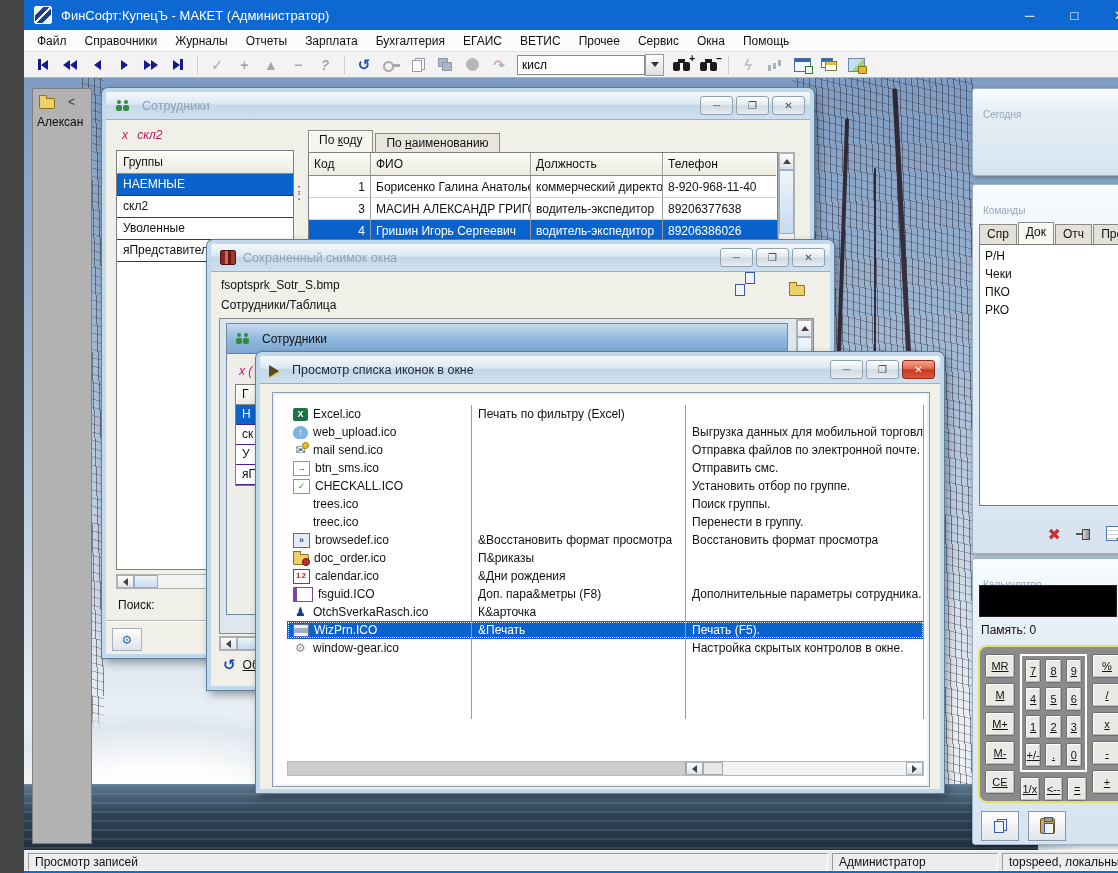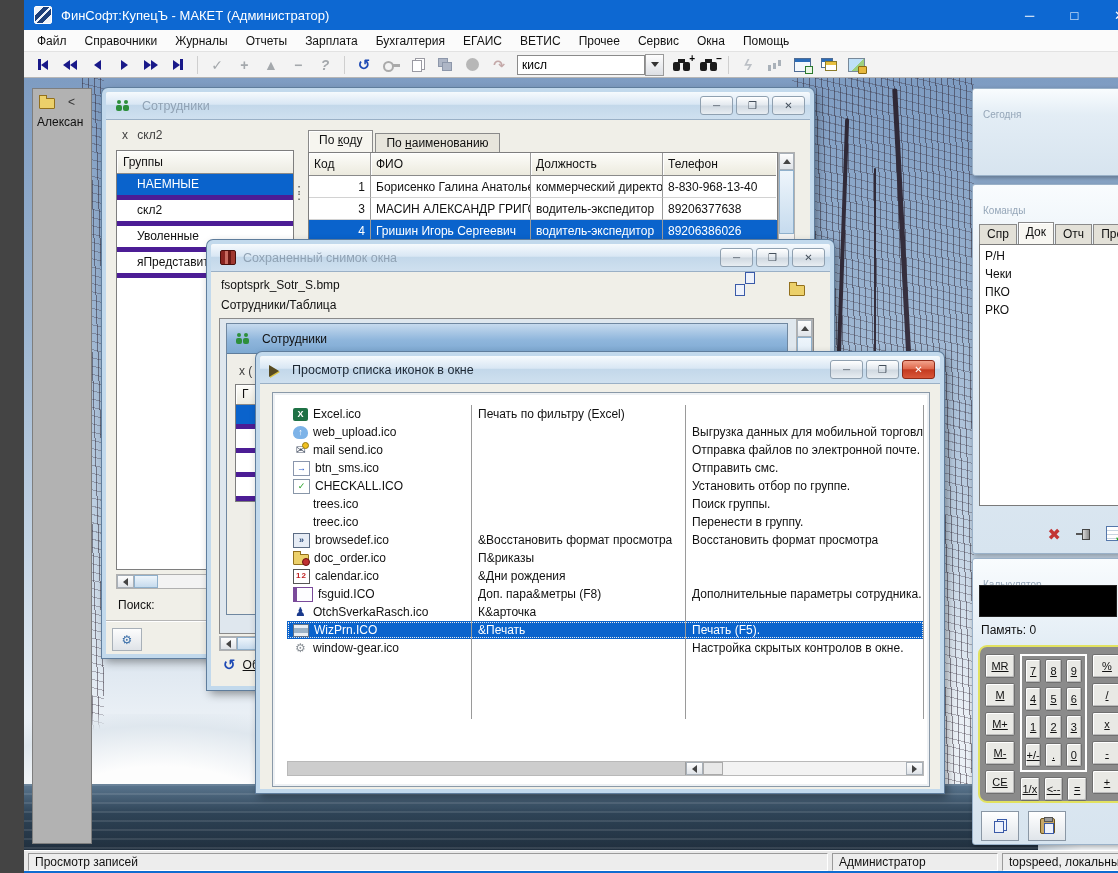--- a/index.html
+++ b/index.html
@@ -79,24 +79,24 @@
   .hscroll{display:flex;align-items:stretch;height:15px;border:1px solid #b0b0b0;background:#f3f3f3;box-sizing:border-box;}
   .vscroll{display:flex;flex-direction:column;width:17px;border:1px solid #b0b0b0;background:#f3f3f3;box-sizing:border-box;}
   .sb-btn{background:linear-gradient(#fdfdfd,#dfe3e8);border:1px solid #a8b0b8;display:flex;align-items:center;justify-content:center;flex:none;}
   .hscroll .sb-btn{width:15px;} .vscroll .sb-btn{height:15px;}
   .sb-thumb{background:linear-gradient(#eef5fb,#c6dbee);border:1px solid #8fb0cc;flex:none;}
   .tri-s{width:0;height:0;}
   .tri-s.l{border:4px solid transparent;border-left:none;border-right:5px solid #444;}
   .tri-s.r{border:4px solid transparent;border-right:none;border-left:5px solid #444;}
   .tri-s.u{border:4px solid transparent;border-top:none;border-bottom:5px solid #444;}
   
-  .link-blue{color:#404040;}
+  .link-blue{color:#be185d;font-style:italic;}
   .groups-box{position:absolute;left:10px;top:58px;width:178px;height:420px;background:#fff;border:1px solid #7e7e7e;box-sizing:border-box;}
   .g-head{height:22px;line-height:22px;padding-left:6px;background:linear-gradient(#fdfdfa,#ecebe2);border-bottom:1px solid #8a8a8a;box-shadow:inset 1px 1px 0 #fff;}
-  .g-row{height:21px;line-height:21px;padding-left:20px;border-bottom:5px solid #4c1d95;white-space:nowrap;overflow:hidden;}
+  .g-row{height:21px;line-height:21px;padding-left:6px;border-bottom:1px solid #4c1d95;white-space:nowrap;overflow:hidden;}
   .sel-blue{background:#0a63cc !important;color:#fff !important;}
   .etabs{position:absolute;left:202px;top:40px;display:flex;align-items:flex-end;height:21px;}
   .etab{padding:2px 10px 3px;border:1px solid #8a8a8a;border-bottom:none;background:#e7e5dc;margin-right:2px;font-size:12px;}
   .etab.active{background:#f6f5ef;height:17px;box-shadow:inset 1px 1px 0 #fff;}
   .etable{position:absolute;left:202px;top:60px;width:468px;border:1px solid #7e7e7e;background:#fff;}
   .erow,.ehead{display:flex;}
   .ecell{box-sizing:border-box;border-right:1px solid #9a9a9a;padding:0 5px;white-space:nowrap;overflow:hidden;height:22px;line-height:22px;}
   .ehead .ecell{height:23px;line-height:23px;background:linear-gradient(#fdfdfa,#eceade);border-bottom:1px solid #8a8a8a;box-shadow:inset 1px 1px 0 #fff;}
   .erow .ecell{border-bottom:1px solid #d2d2d2;}
   .c-code{width:62px;text-align:right;} .c-name{width:160px;} .c-pos{width:132px;} .c-phone{width:113px;border-right:none !important;}
@@ -367,21 +367,21 @@
         <div class="ehead">
           <span class="ecell c-code" style="text-align:left;">Код</span>
           <span class="ecell c-name">ФИО</span>
           <span class="ecell c-pos">Должность</span>
           <span class="ecell c-phone">Телефон</span>
         </div>
         <div class="erow">
           <span class="ecell c-code">1</span>
           <span class="ecell c-name">Борисенко Галина Анатольевна</span>
           <span class="ecell c-pos">коммерческий директор</span>
-          <span class="ecell c-phone">8-830-968-13-40</span>
+          <span class="ecell c-phone">8-920-968-11-40</span>
         </div>
         <div class="erow">
           <span class="ecell c-code">3</span>
           <span class="ecell c-name">МАСИН АЛЕКСАНДР ГРИГОРЬ</span>
           <span class="ecell c-pos">водитель-экспедитор</span>
           <span class="ecell c-phone">89206377638</span>
         </div>
         <div class="erow sel-blue">
           <span class="ecell c-code sel-blue">4</span>
           <span class="ecell c-name sel-blue">Гришин Игорь Сергеевич</span>

